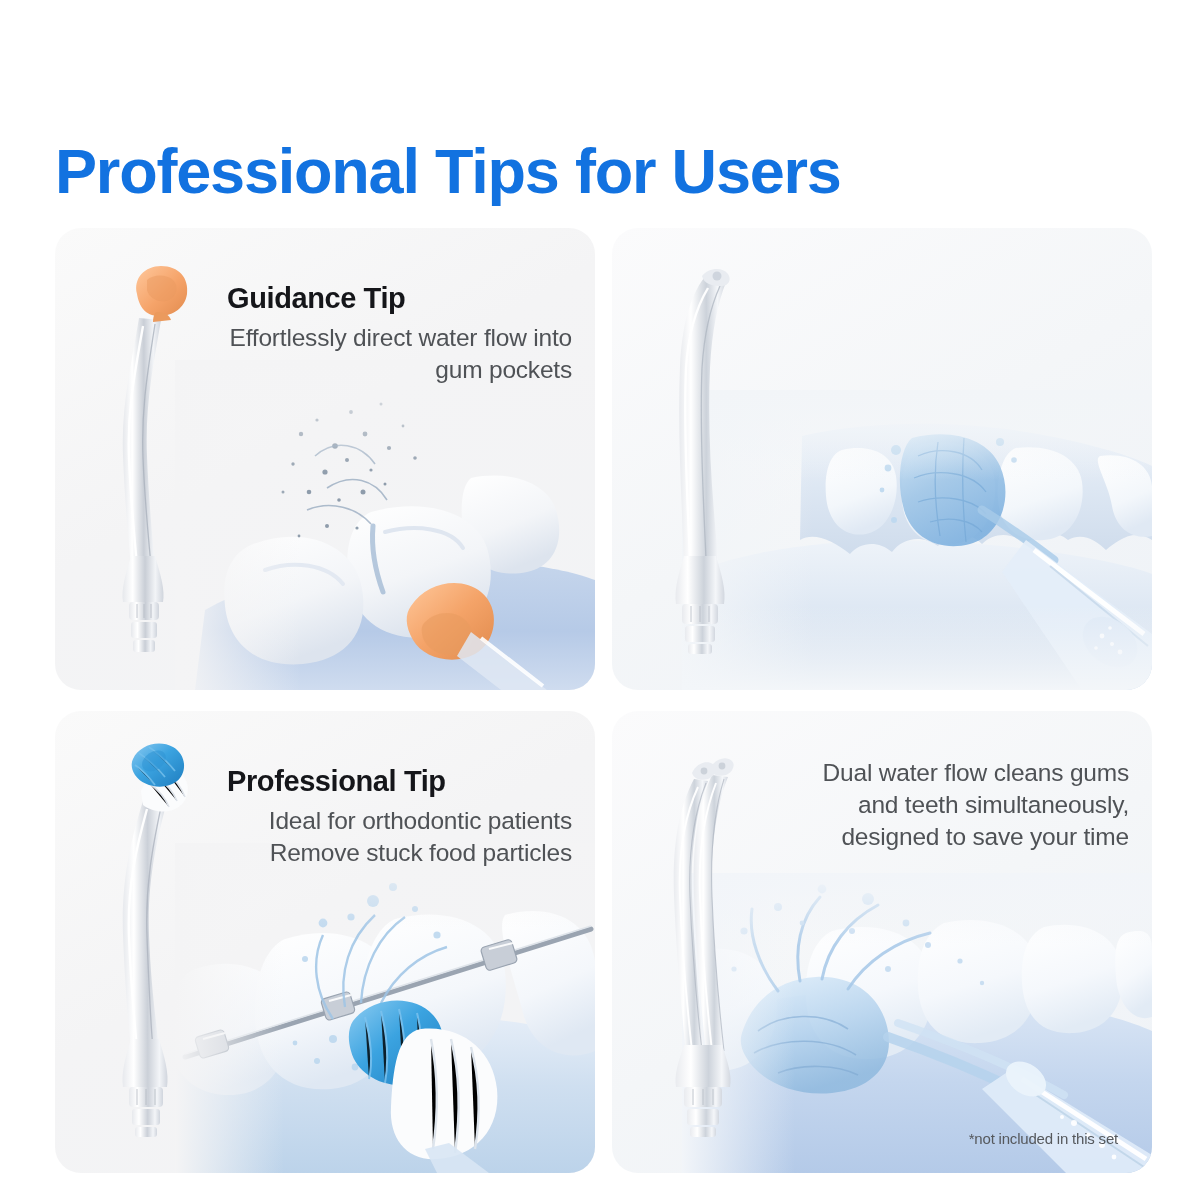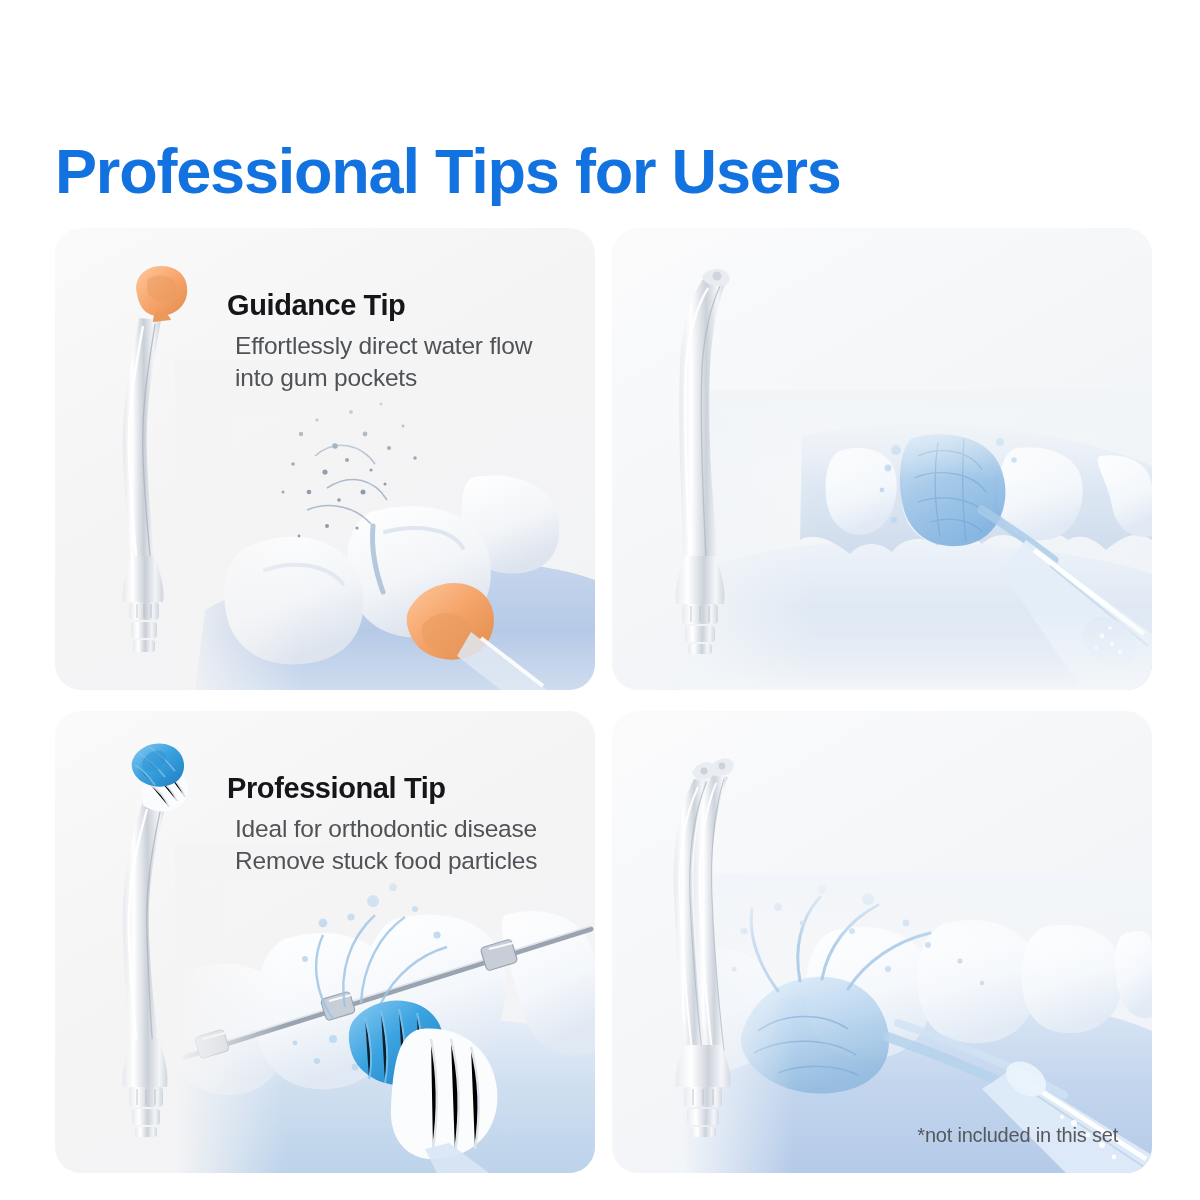--- a/index.html
+++ b/index.html
@@ -52,40 +52,41 @@
     left:172px; top:46px;
     width:345px;
     z-index:6;
   }
   .card-title{
     font-size:29px;
     font-weight:bold;
     color:#15161a;
     letter-spacing:-0.4px;
     line-height:1.1;
-    margin:16px 0 7px 0;
+    margin:9px 0 7px 0;
     white-space:nowrap;
   }
   .card-title .star{
     font-size:24px;
     vertical-align:super;
     line-height:0;
     font-weight:bold;
   }
   .card-desc{
     font-size:24.5px;
     color:#4f5256;
     line-height:1.30;
     letter-spacing:-0.2px;
-    margin:8px;
+    margin:0;
+    text-align:right;
   }
   .footnote{
     position:absolute;
     right:34px; bottom:26px;
-    font-size:20px;
+    font-size:15px;
     color:#55585c;
     letter-spacing:-0.2px;
     z-index:7;
     white-space:nowrap;
   }
 
   
   .nozzle{
     position:absolute;
     left:26px; top:28px;
@@ -498,21 +499,21 @@
             <path d="M58 14 C66 20 76 28 84 38"></path>
             <path d="M68 8 C76 14 86 22 94 32"></path>
             <path d="M54 26 C60 30 68 38 74 46"></path>
           </g>
           <ellipse cx="73" cy="22" rx="13" ry="9" fill="#2f93d4" opacity="0.55" transform="rotate(-34 73 22)"></ellipse>
         </svg>
       </div>
 
       <div class="card-text">
         <div class="card-title">Professional Tip</div>
-        <div class="card-desc">Ideal for orthodontic disease Remove stuck food particles</div>
+        <div class="card-desc">Ideal for orthodontic patients Remove stuck food particles</div>
       </div>
     </div>
 
     <div class="card cool">
 
       <div class="photo wide">
         <svg viewBox="0 0 470 300" preserveAspectRatio="xMaxYMax slice">
           <defs>
             <linearGradient id="gum4" x1="0" y1="0" x2="0" y2="1">
               <stop offset="0" stop-color="#dde8f6"></stop>
@@ -628,19 +629,20 @@
           <rect x="52" y="388" width="26" height="10" rx="3" fill="url(#steel4)"></rect>
           <g stroke="#b6bcc5" stroke-width="1" opacity="0.85">
             <line x1="55" y1="350" x2="55" y2="366"></line>
             <line x1="65" y1="350" x2="65" y2="366"></line>
             <line x1="75" y1="350" x2="75" y2="366"></line>
           </g>
         </svg>
       </div>
 
       <div class="card-text">
+        <div class="card-desc">Dual water flow cleans gums and teeth simultaneously, designed to save your time</div>
       </div>
 
       <div class="footnote">*not included in this set</div>
     </div>
 
   </div>
 </div>
 
 </body></html>

